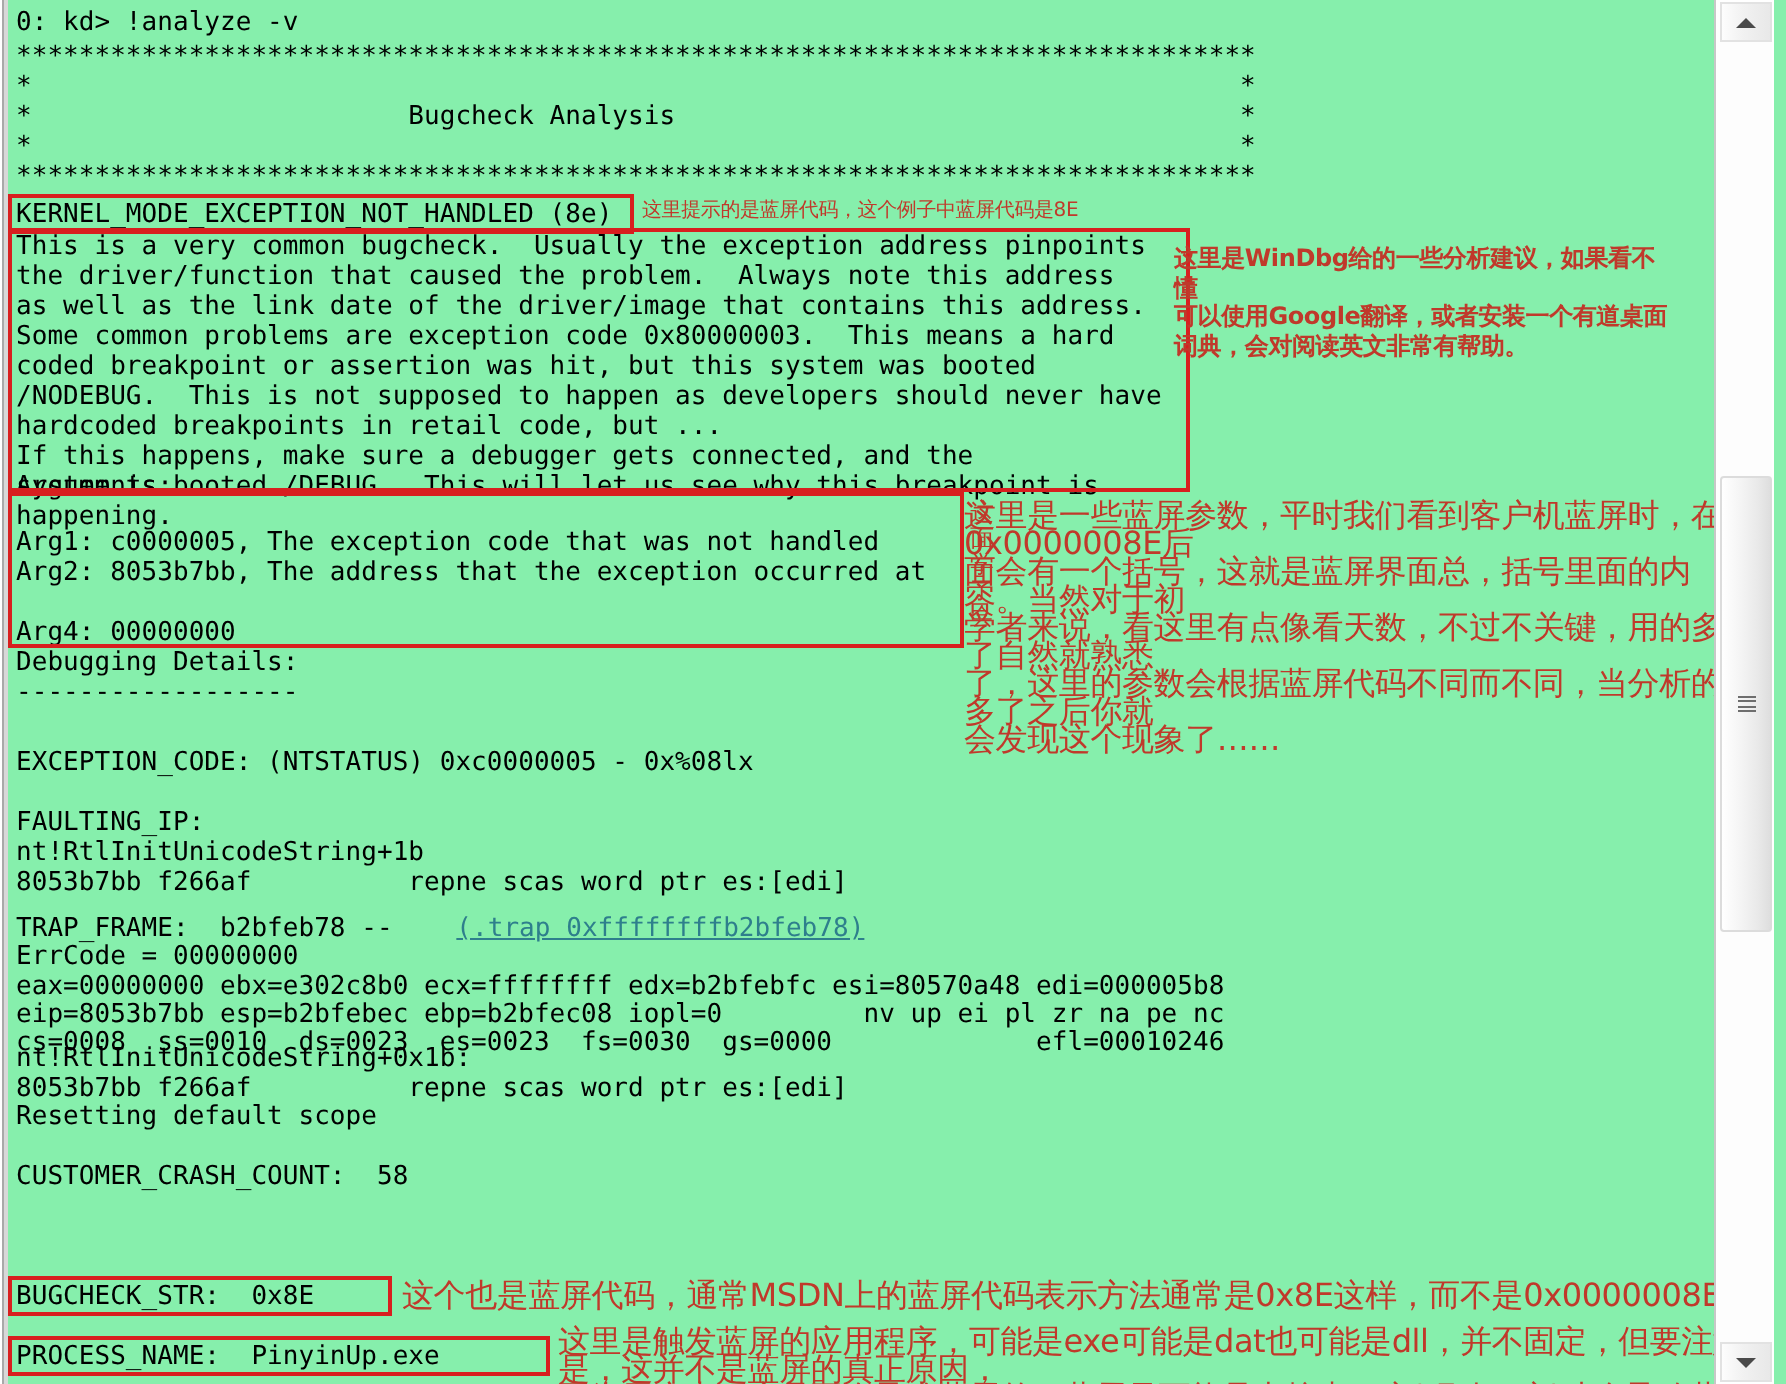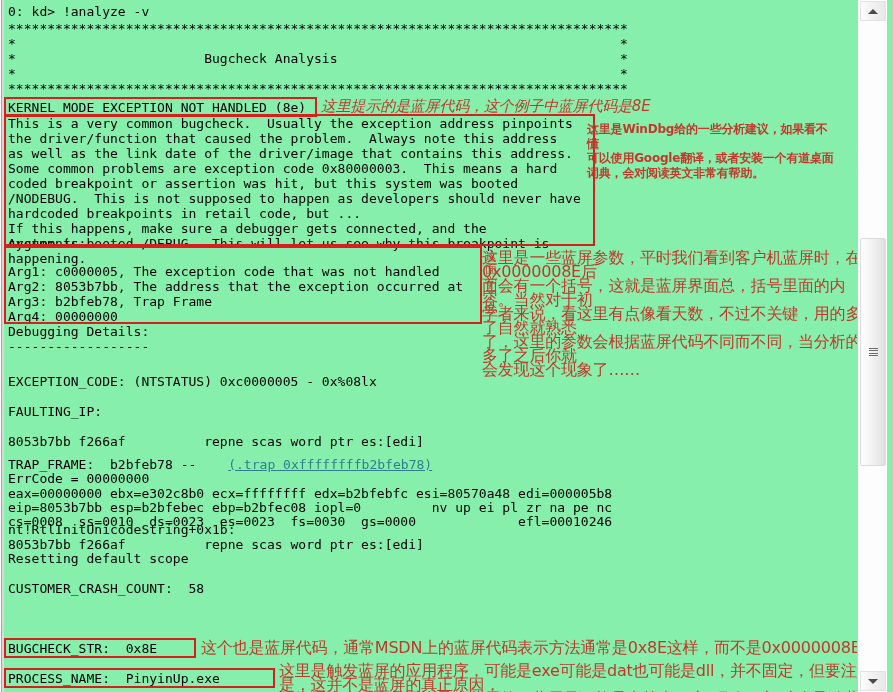--- a/index.html
+++ b/index.html
@@ -161,29 +161,29 @@
     <div class="line" style="top:176px">coded breakpoint or assertion was hit, but this system was booted</div>
     <div class="line" style="top:191px">/NODEBUG.  This is not supposed to happen as developers should never have</div>
     <div class="line" style="top:206px">hardcoded breakpoints in retail code, but ...</div>
     <div class="line" style="top:221px">If this happens, make sure a debugger gets connected, and the</div>
     <div class="line" style="top:236px">system is booted /DEBUG.  This will let us see why this breakpoint is</div>
     <div class="line" style="top:251px">happening.</div>
 
     <div class="line" style="top:236px">Arguments:</div>
     <div class="line" style="top:264px">Arg1: c0000005, The exception code that was not handled</div>
     <div class="line" style="top:279px">Arg2: 8053b7bb, The address that the exception occurred at</div>
-    <div class="line" style="top:294px">Arg3: b2bfeb78, Trap Frame</div>
     <div class="line" style="top:309px">Arg4: 00000000</div>
 
     <div class="line" style="top:324px">Debugging Details:</div>
     <div class="line" style="top:339px">------------------</div>
 
     <div class="line" style="top:374px">EXCEPTION_CODE: (NTSTATUS) 0xc0000005 - 0x%08lx</div>
 
     <div class="line" style="top:404px">FAULTING_IP:</div>
+    <div class="line" style="top:419px">nt!RtlInitUnicodeString+1b</div>
     <div class="line" style="top:434px">8053b7bb f266af          repne scas word ptr es:[edi]</div>
 
     <div class="line" style="top:457px"><span>TRAP_FRAME:  b2bfeb78 -- </span><span class="link">(.trap 0xffffffffb2bfeb78)</span></div>
 
     <div class="line" style="top:471px">ErrCode = 00000000</div>
     <div class="line" style="top:486px">eax=00000000 ebx=e302c8b0 ecx=ffffffff edx=b2bfebfc esi=80570a48 edi=000005b8</div>
     <div class="line" style="top:500px">eip=8053b7bb esp=b2bfebec ebp=b2bfec08 iopl=0         nv up ei pl zr na pe nc</div>
     <div class="line" style="top:514px">cs=0008  ss=0010  ds=0023  es=0023  fs=0030  gs=0000             efl=00010246</div>
     <div class="line" style="top:522px">nt!RtlInitUnicodeString+0x1b:</div>
     <div class="line" style="top:537px">8053b7bb f266af          repne scas word ptr es:[edi]</div>
@@ -192,21 +192,21 @@
     <div class="line" style="top:581px">CUSTOMER_CRASH_COUNT:  58</div>
     <div class="line" style="top:641px">BUGCHECK_STR:  0x8E</div>
     <div class="line" style="top:671px">PROCESS_NAME:  PinyinUp.exe</div>
 
     <div class="redbox" style="left:0px;   top:97px;  width:313px; height:20px;"></div>
     <div class="redbox" style="left:0px;   top:114px; width:591px; height:132px;"></div>
     <div class="redbox" style="left:0px;   top:246px; width:478px; height:78px;"></div>
     <div class="redbox" style="left:0px;   top:638px; width:192px; height:20px;"></div>
     <div class="redbox" style="left:0px;   top:668px; width:271px; height:20px;"></div>
 
-    <div class="cn" style="left:317px; top:99px; font-size:15px;font-style:italic;">这里提示的是蓝屏代码，这个例子中蓝屏代码是8E</div>
+    <div class="cn" style="left:317px; top:99px; font-size:10px;">这里提示的是蓝屏代码，这个例子中蓝屏代码是8E</div>
 
     <div class="cn" style="left:583px; top:122px; width:252px;font-weight:bold;">这里是WinDbg给的一些分析建议，如果看不懂
 可以使用Google翻译，或者安装一个有道桌面
 词典，会对阅读英文非常有帮助。</div>
 
     <div class="cn-vert" style="left:481px; top:250px;">这面学了会</div>
 
     <div class="cn cn-small" style="left:478px; top:251px; width:390px;">这里是一些蓝屏参数，平时我们看到客户机蓝屏时，在0x0000008E后
 面会有一个括号，这就是蓝屏界面总，括号里面的内容。当然对于初
 学者来说，看这里有点像看天数，不过不关键，用的多了自然就熟悉

